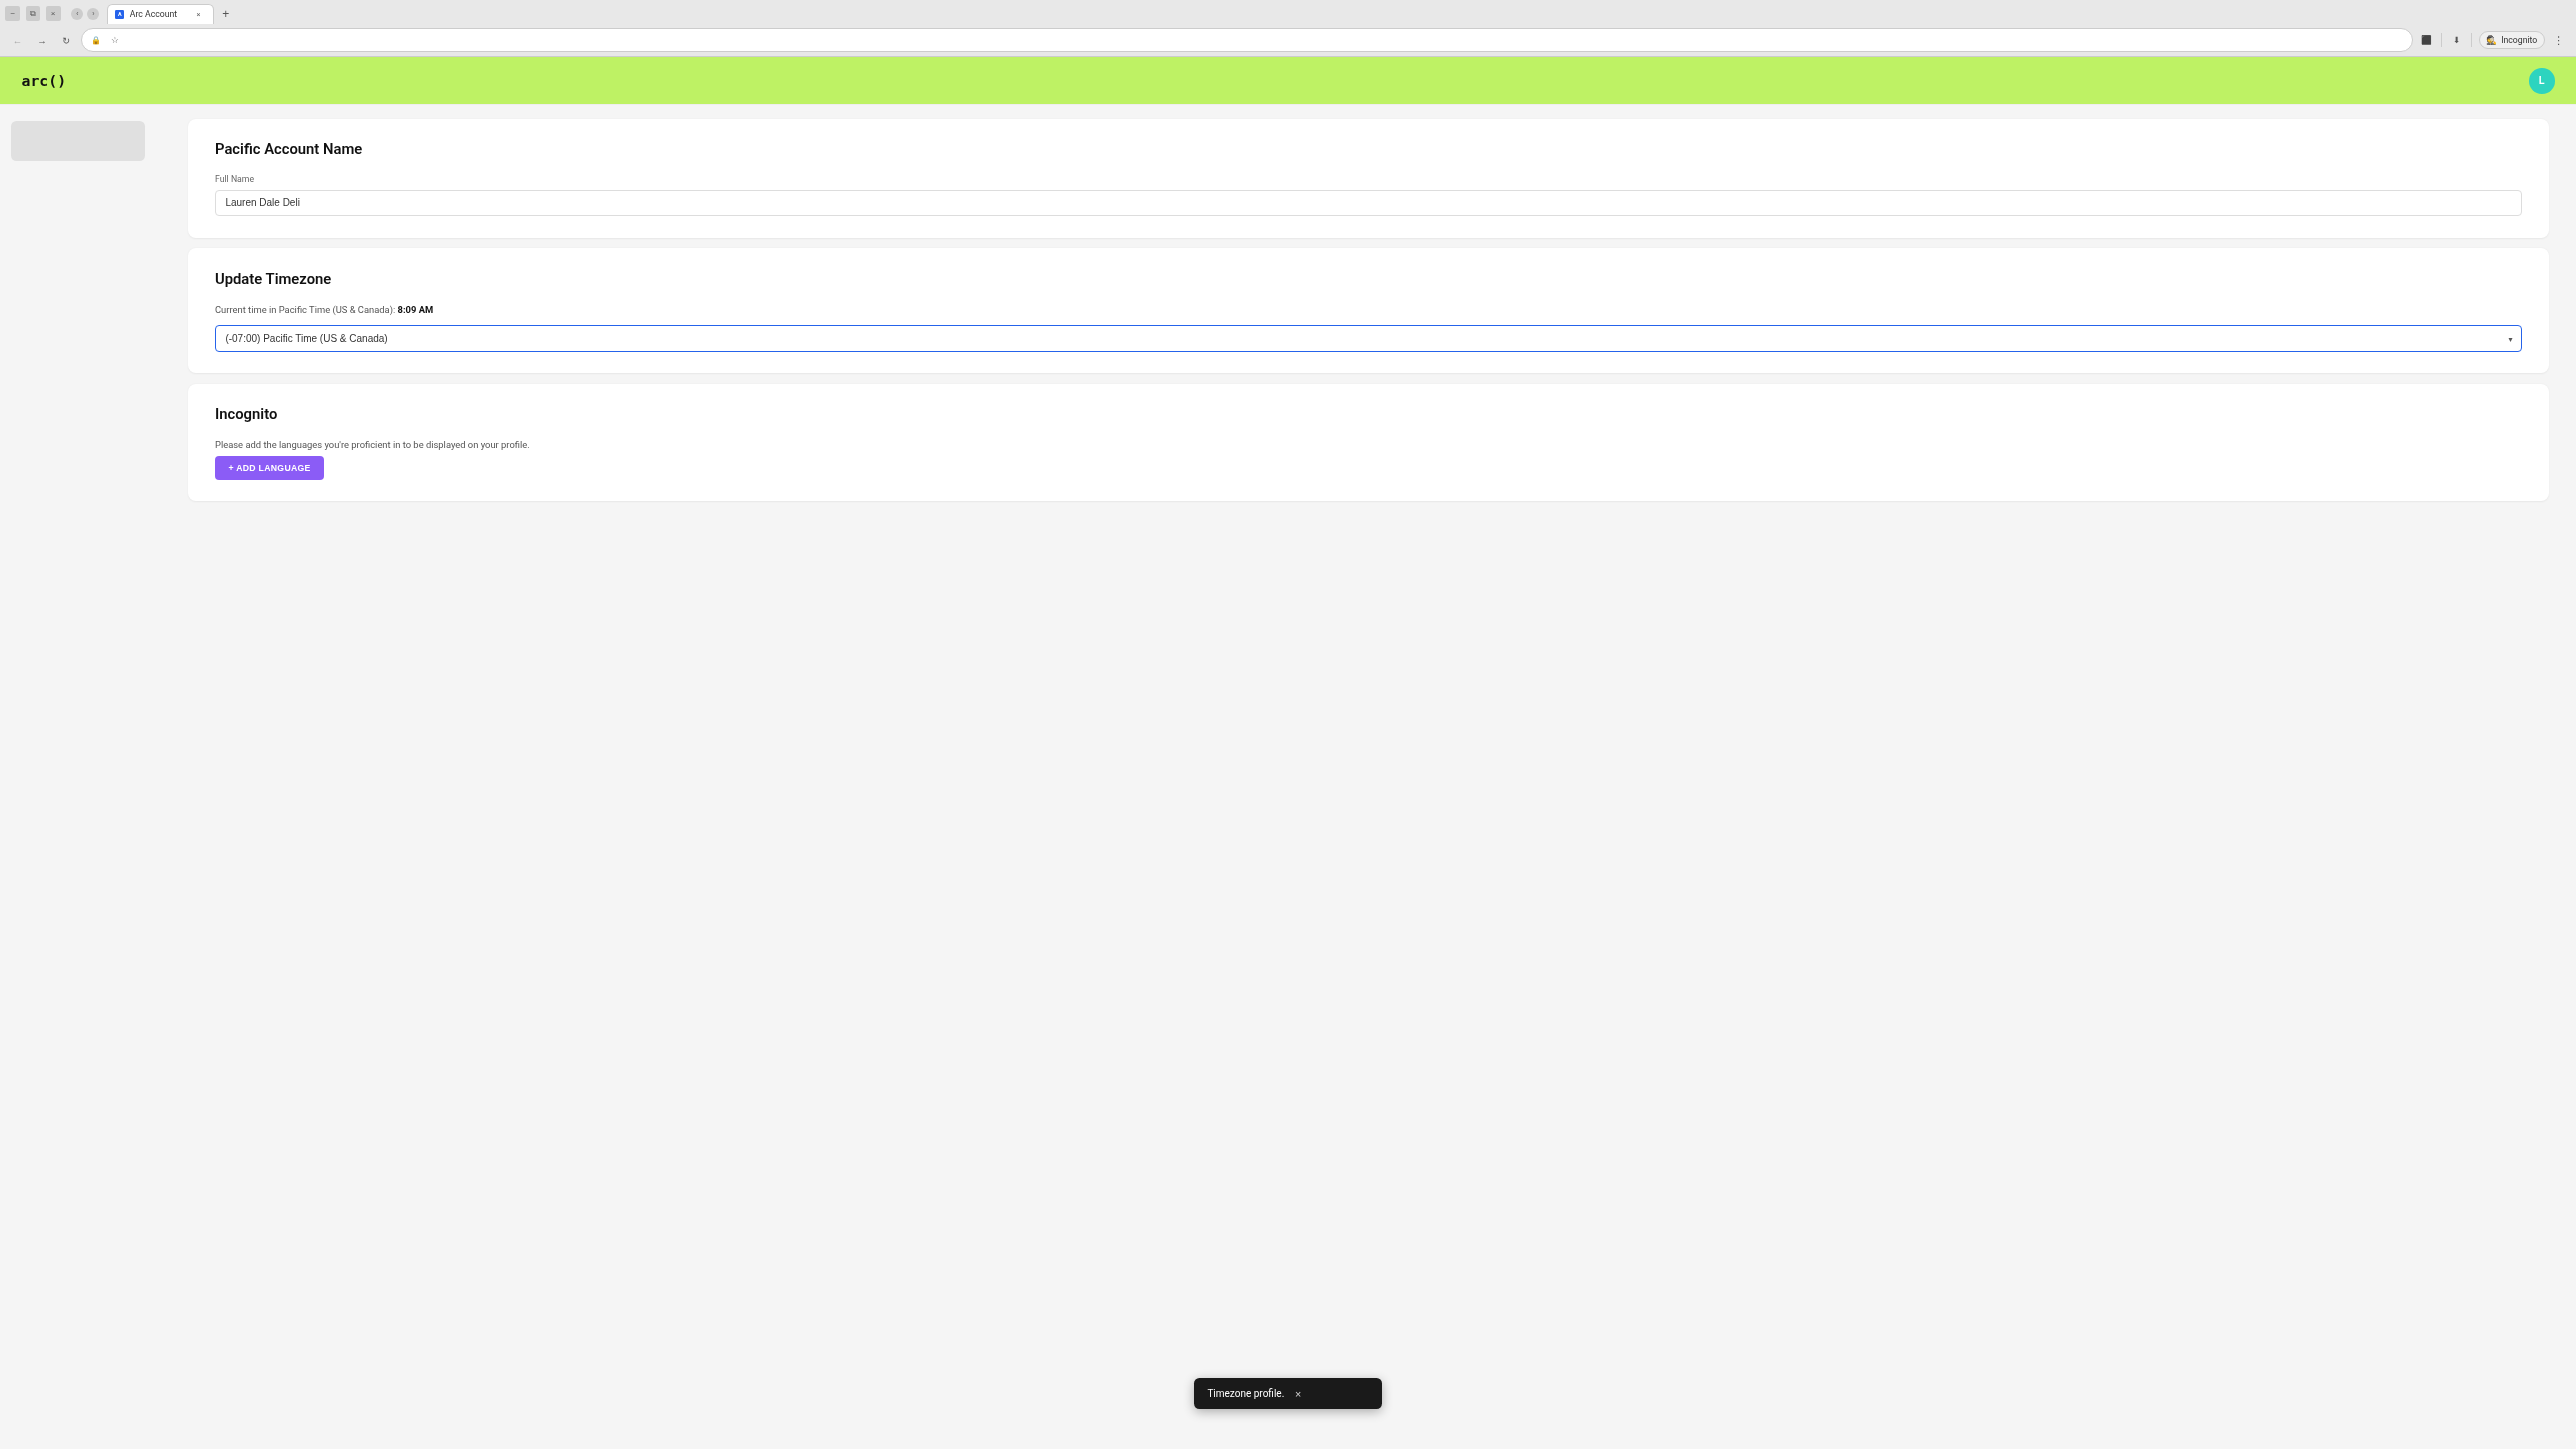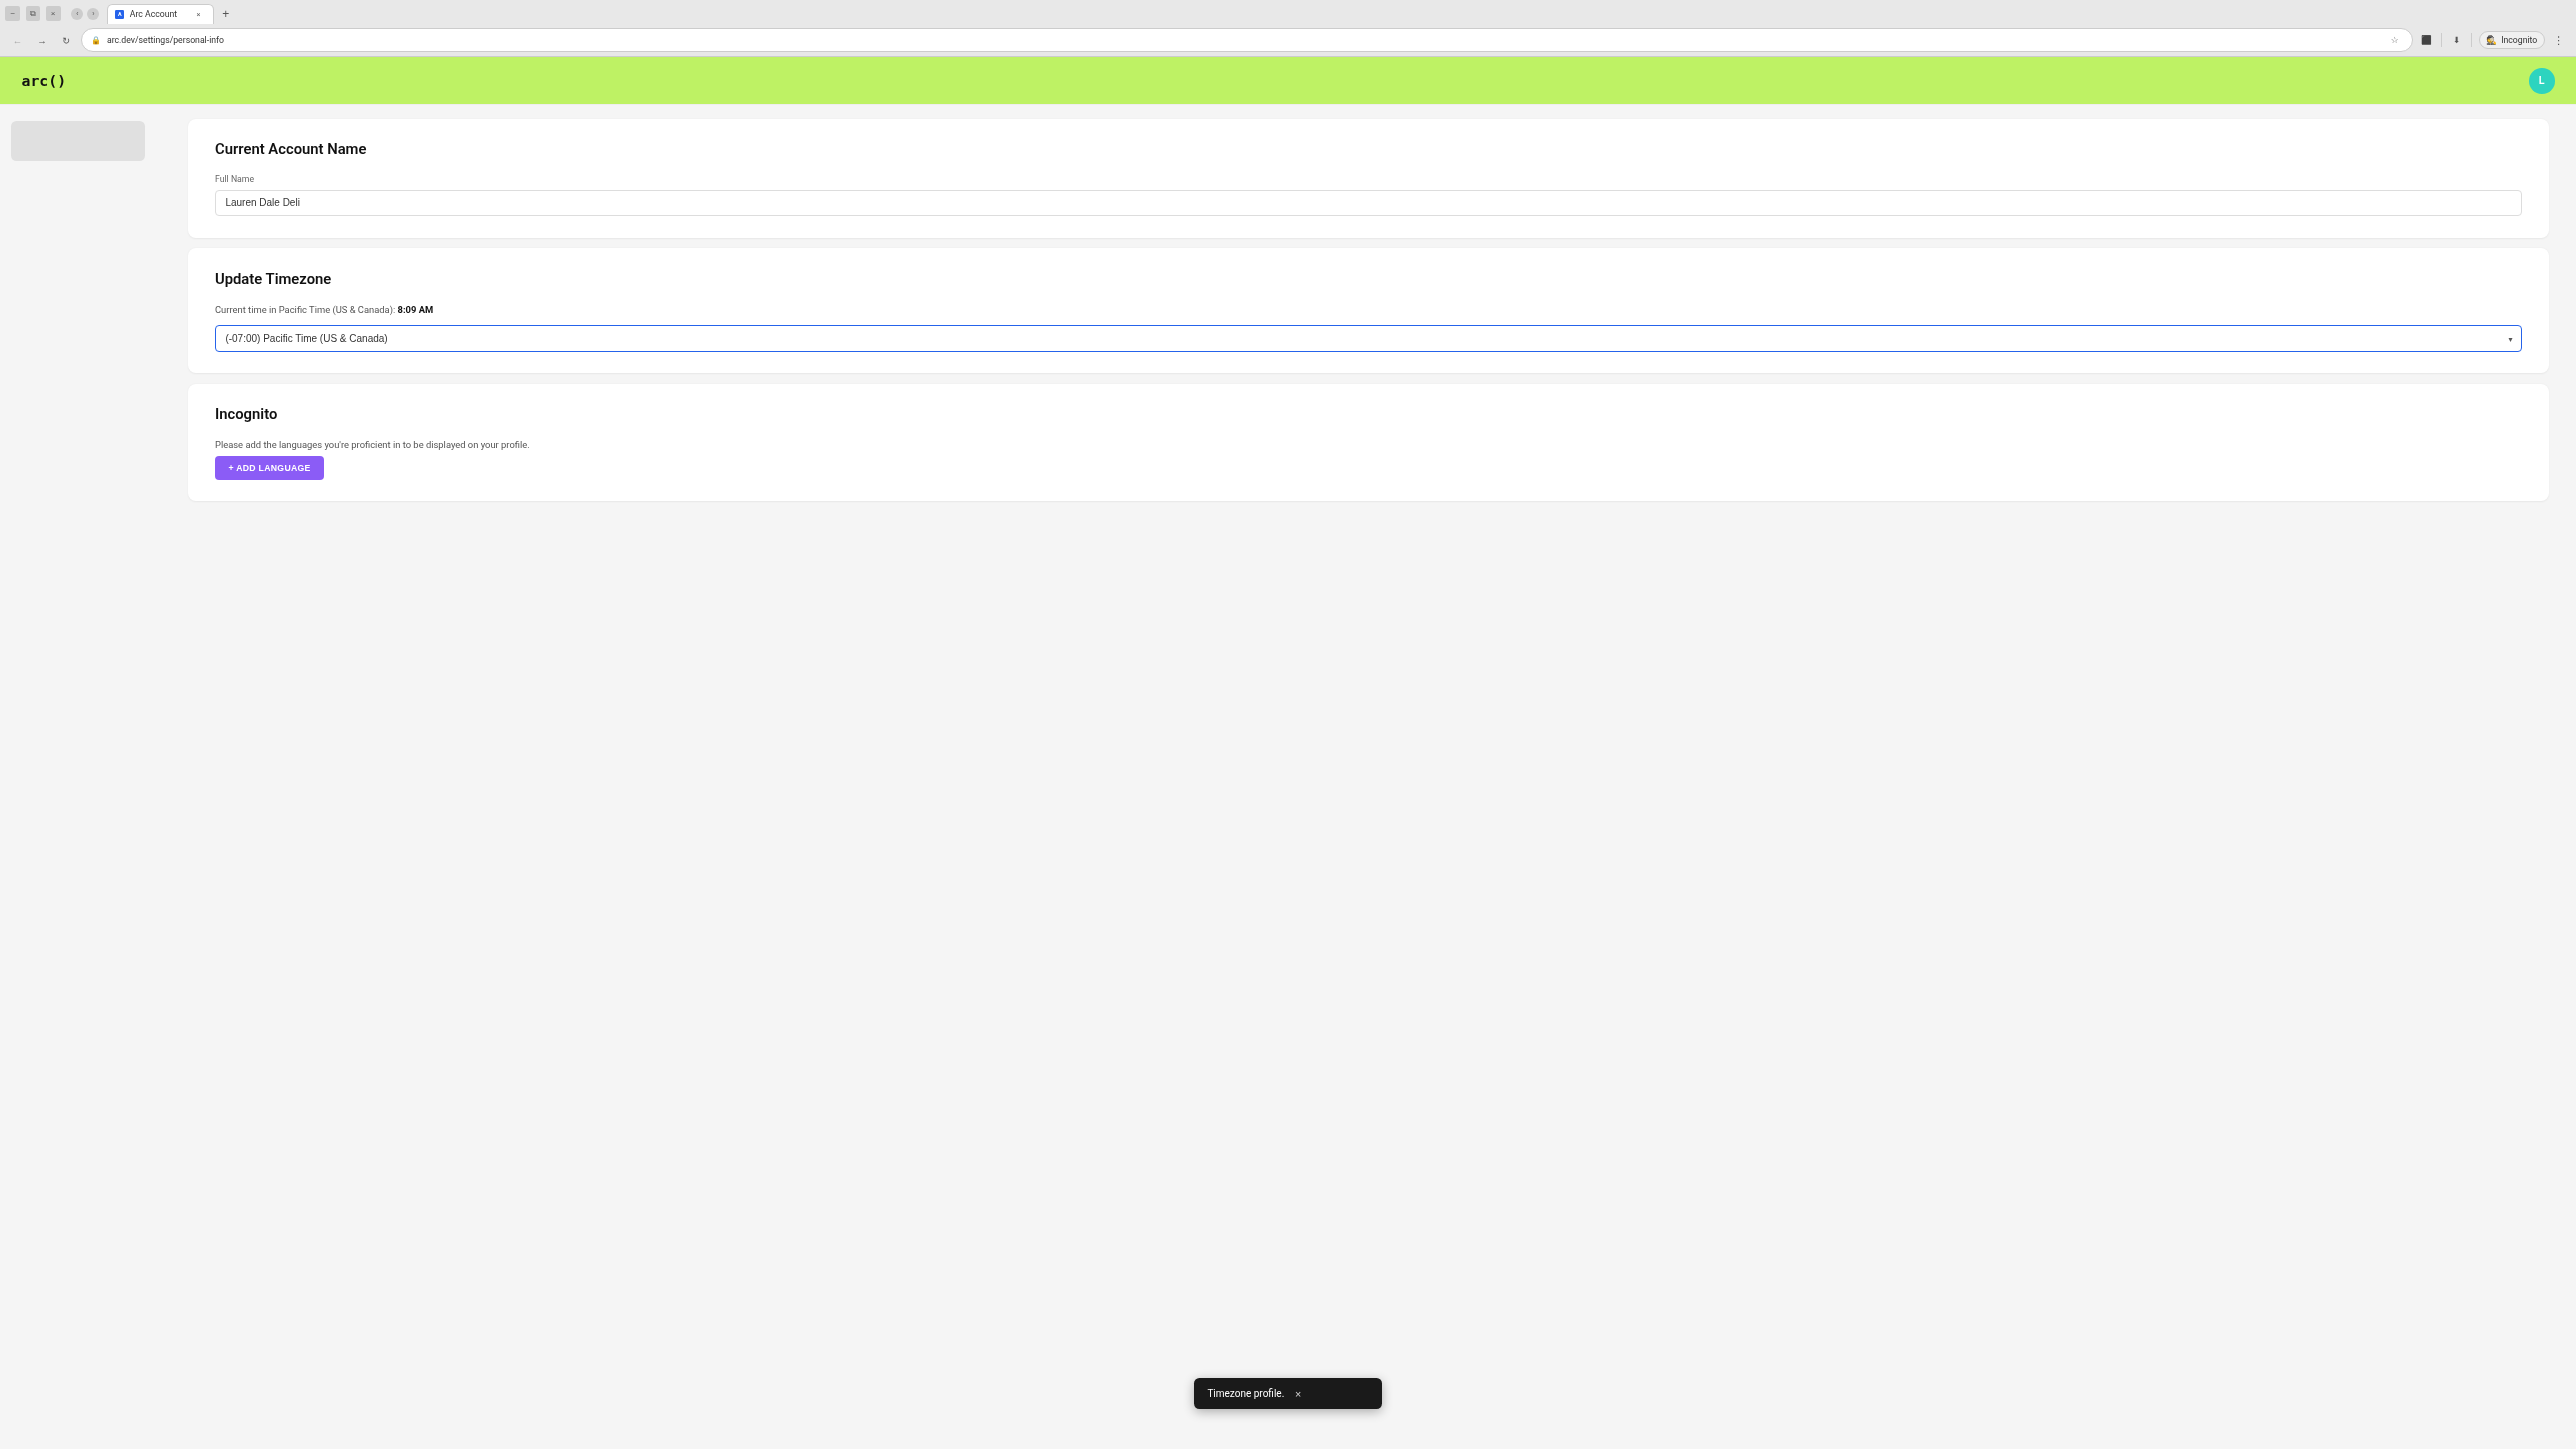--- a/index.html
+++ b/index.html
@@ -432,21 +432,20 @@
     </button>
     <button class="nav-btn">
       <span>→</span>
     </button>
     <button class="nav-btn">
       <span>↻</span>
     </button>
 
     <div class="url-bar">
       <span class="url-lock">🔒</span>
-      <span class="url-text">arc.dev/settings/personal-info</span>
       <div class="url-actions">
         <button class="url-action-btn">
           <span>☆</span>
         </button>
       </div>
     </div>
 
     <div class="browser-right-actions">
       <button class="url-action-btn">⬛</button>
       <div class="separator-v"></div>
@@ -472,21 +471,21 @@
 
 <div class="main-layout">
 
   <div class="sidebar">
     <div class="sidebar-placeholder"></div>
   </div>
 
   <div class="content-area">
 
     <div class="card">
-      <div class="card-title">Current Account Name</div>
+      <div class="card-title">Pacific Account Name</div>
       <label class="form-label">Full Name</label>
       <input class="form-input" type="text" value="Lauren Dale Deli" placeholder="Full Name" style="">
     </div>
 
     <div class="card">
       <div class="card-title">Update Timezone</div>
       <div class="timezone-current">
         <span>Current time in Pacific Time (US &amp; Canada):</span>
         <strong>8:09 AM</strong>
       </div>

